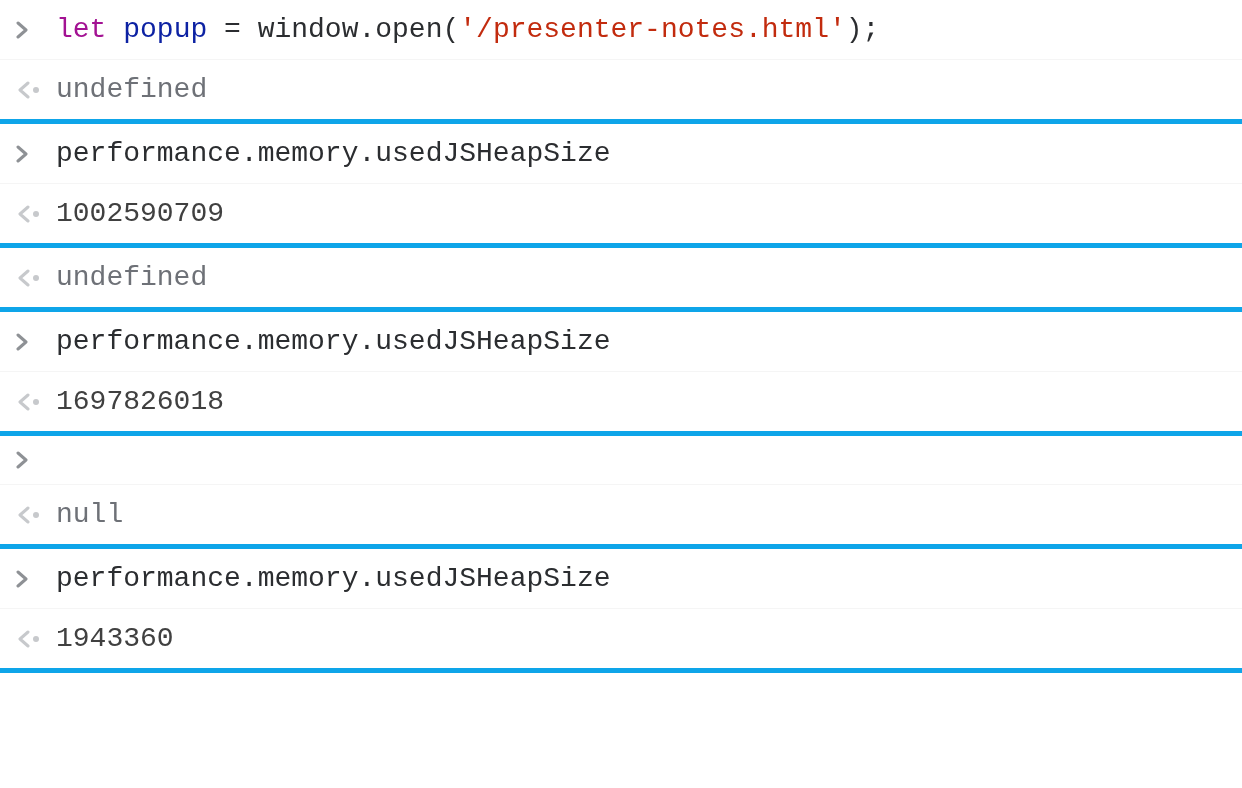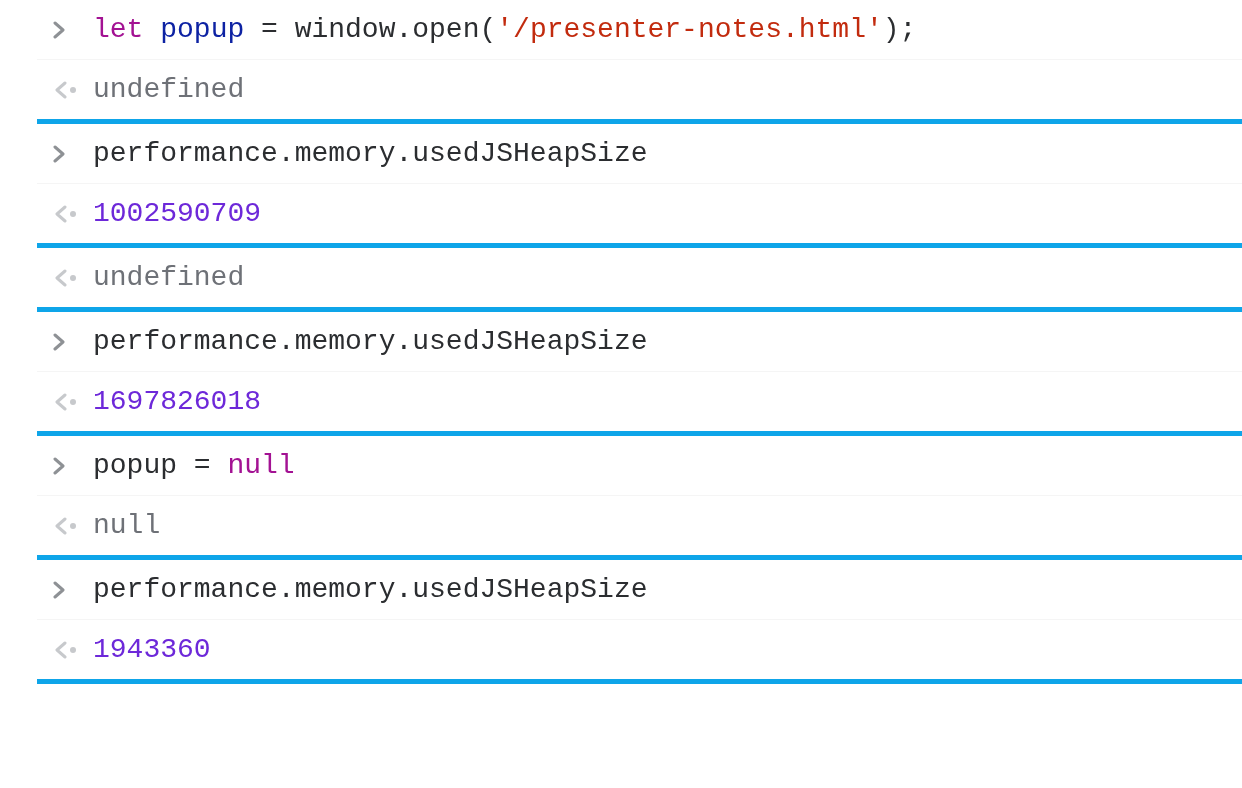--- a/index.html
+++ b/index.html
@@ -8,21 +8,20 @@
     background: #ffffff;
     width: 1242px;
     font-family: "SF Mono", "Menlo", "Consolas", "Liberation Mono", monospace;
     font-size: 28px;
   }
   .row {
     display: flex;
     align-items: center;
     padding: 14px 10px 14px 10px;
     box-sizing: border-box;
-    margin-left: 37px;
   }
   .row.output {
     border-bottom: 5px solid #0ea5e9;
   }
   .row.input {
     border-bottom: 1px solid #f5f5f5;
   }
   .gutter {
     width: 46px;
     flex: 0 0 46px;
@@ -36,21 +35,21 @@
     flex: 1 1 auto;
     white-space: pre;
     letter-spacing: 0px;
   }
   
   .tk-default { color: #2b2d30; }
   .tk-keyword { color: #a31293; } 
   .tk-var     { color: #0d22a3; } 
   .tk-string  { color: #c22b0e; } 
   .tk-undef   { color: #6e7177; } 
-  .tk-number  { color: #6d28d9; font-family: Liberation Mono, monospace; } 
+  .tk-number  { color: #404040; font-family: Liberation Mono, monospace; } 
 
   
   .caret-in svg { display:block; }
   .caret-out { display:flex; align-items:center; }
   .caret-out svg { display:block; }
   .dot {
     width: 6px; height: 6px; border-radius: 50%;
     background: #c7c9cc;
     margin-left: 3px;
   }
@@ -118,21 +117,20 @@
         <span class="dot"></span>
       </div>
       <div class="content"><span class="tk-number">1697826018</span></div>
     </div>
     <div class="row input">
       <div class="gutter caret-in">
         <svg width="14" height="20" viewBox="0 0 14 20">
     <polyline points="2,3 10,10 2,17" fill="none" stroke="#8e9195" stroke-width="3" stroke-linecap="round" stroke-linejoin="round"></polyline>
   </svg>
       </div>
-      <div class="content"><span class="tk-default">popup = </span><span class="tk-keyword">null</span></div>
     </div>
     <div class="row output">
       <div class="gutter caret-out">
         <svg width="14" height="20" viewBox="0 0 14 20">
     <polyline points="12,3 4,10 12,17" fill="none" stroke="#c7c9cc" stroke-width="3" stroke-linecap="round" stroke-linejoin="round"></polyline>
   </svg>
         <span class="dot"></span>
       </div>
       <div class="content"><span class="tk-undef">null</span></div>
     </div>

